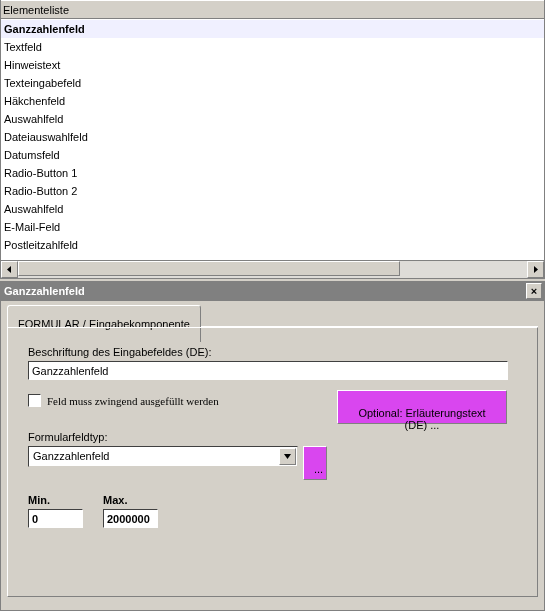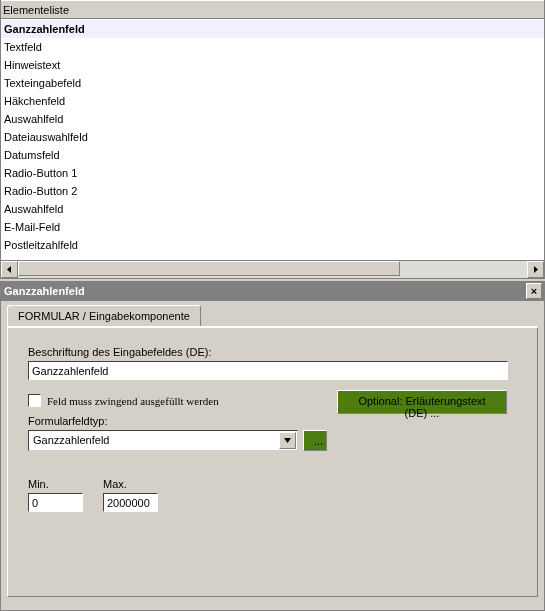--- a/index.html
+++ b/index.html
@@ -15,36 +15,36 @@
   .sb-btn{width:17px;height:17px;background:#d4d0c8;border:1px solid #808080;border-top-color:#fff;border-left-color:#fff;display:flex;align-items:center;justify-content:center;box-sizing:border-box;}
   .sb-btn svg{width:7px;height:7px;}
   .sb-track{flex:1;background:repeating-conic-gradient(#d4d0c8 0% 25%,#e8e8e8 0% 50%) 50%/2px 2px;position:relative;}
   .sb-thumb{position:absolute;left:0;top:0;height:15px;width:75%;background:#d4d0c8;border:1px solid #808080;border-top-color:#fff;border-left-color:#fff;box-sizing:border-box;}
   
   .title-bar{height:20px;background:#808080;color:#fff;font-weight:bold;display:flex;align-items:center;padding-left:4px;position:relative;margin-top:2px;}
   .title-close{position:absolute;right:3px;top:2px;width:16px;height:16px;background:#d4d0c8;border:1px solid #808080;border-top-color:#fff;border-left-color:#fff;box-sizing:border-box;display:flex;align-items:center;justify-content:center;font-family:Arial;font-size:11px;font-weight:bold;color:#000;line-height:1;}
   
   .prop-panel{height:310px;background:#d4d0c8;border:1px solid #808080;border-top:none;padding:4px 6px 6px 6px;box-sizing:border-box;}
   .tabstrip{height:22px;position:relative;}
-  .tab{position:absolute;left:0;top:0;height:20px;padding:0 10px;display:flex;align-items:center;background:#d4d0c8;border:1px solid #808080;border-bottom:none;border-top-left-radius:3px;border-top-right-radius:3px;border-top-color:#fff;border-left-color:#fff;}
+  .tab{position:absolute;left:0;top:0;height:20px;padding:8px 10px;display:flex;align-items:center;background:#d4d0c8;border:1px solid #808080;border-bottom:none;border-top-left-radius:3px;border-top-right-radius:3px;border-top-color:#fff;border-left-color:#fff;}
   .tabline{position:absolute;left:0;right:0;bottom:0;height:1px;background:#fff;}
   .tab-body{border:1px solid #808080;border-top:1px solid #fff;border-left:1px solid #fff;padding:18px 20px;height:270px;box-sizing:border-box;position:relative;}
   .label{margin-bottom:3px;}
   .text-input{width:480px;height:19px;box-sizing:border-box;border:1px solid #808080;border-top-color:#404040;border-left-color:#404040;border-right-color:#fff;border-bottom-color:#fff;background:#fff;padding:2px 3px;font:inherit;background-clip:padding-box;}
   .row{display:flex;align-items:center;margin-top:14px;font-family:Liberation Serif, serif;}
   .checkbox{width:13px;height:13px;border:1px solid #808080;border-top-color:#404040;border-left-color:#404040;border-right-color:#fff;border-bottom-color:#fff;background:#fff;margin-right:6px;box-sizing:border-box;flex:none;}
   .chk-label{flex:none;}
-  .btn{height:24px;background:#4d7c0f;border:1px solid #808080;border-top-color:#fff;border-left-color:#fff;padding:4px 10px;font:inherit;cursor:default;box-sizing:border-box;}
+  .btn{height:24px;background:#d946ef;border:1px solid #808080;border-top-color:#fff;border-left-color:#fff;padding:16px 10px;font:inherit;cursor:default;box-sizing:border-box;}
   .opt-btn{position:absolute;right:30px;top:62px;width:170px;}
-  .section2{margin-top:8px;}
+  .section2{margin-top:24px;}
   .combo-wrap{display:flex;align-items:stretch;}
   .combo{width:270px;height:21px;border:1px solid #808080;border-top-color:#404040;border-left-color:#404040;border-right-color:#d4d0c8;border-bottom-color:#d4d0c8;background:#fff;box-sizing:border-box;position:relative;padding:3px 4px;}
   .combo-btn{position:absolute;right:1px;top:1px;width:17px;height:17px;background:#d4d0c8;border:1px solid #808080;border-top-color:#fff;border-left-color:#fff;box-sizing:border-box;display:flex;align-items:center;justify-content:center;}
   .dots-btn{margin-left:5px;width:24px;height:21px;}
-  .minmax{display:flex;gap:20px;margin-top:27px;}
+  .minmax{display:flex;gap:20px;margin-top:14px;font-weight:bold;}
   .mm-col{display:flex;flex-direction:column;}
   .mm-input{width:55px;height:19px;border:1px solid #808080;border-top-color:#404040;border-left-color:#404040;border-right-color:#fff;border-bottom-color:#fff;background:#fff;padding:2px 3px;font:inherit;box-sizing:border-box;}
 </style>
 </head>
 <body>
 
 <div class="window">
 
   <div class="list-panel">
     <div class="list-header">Elementeliste</div>

